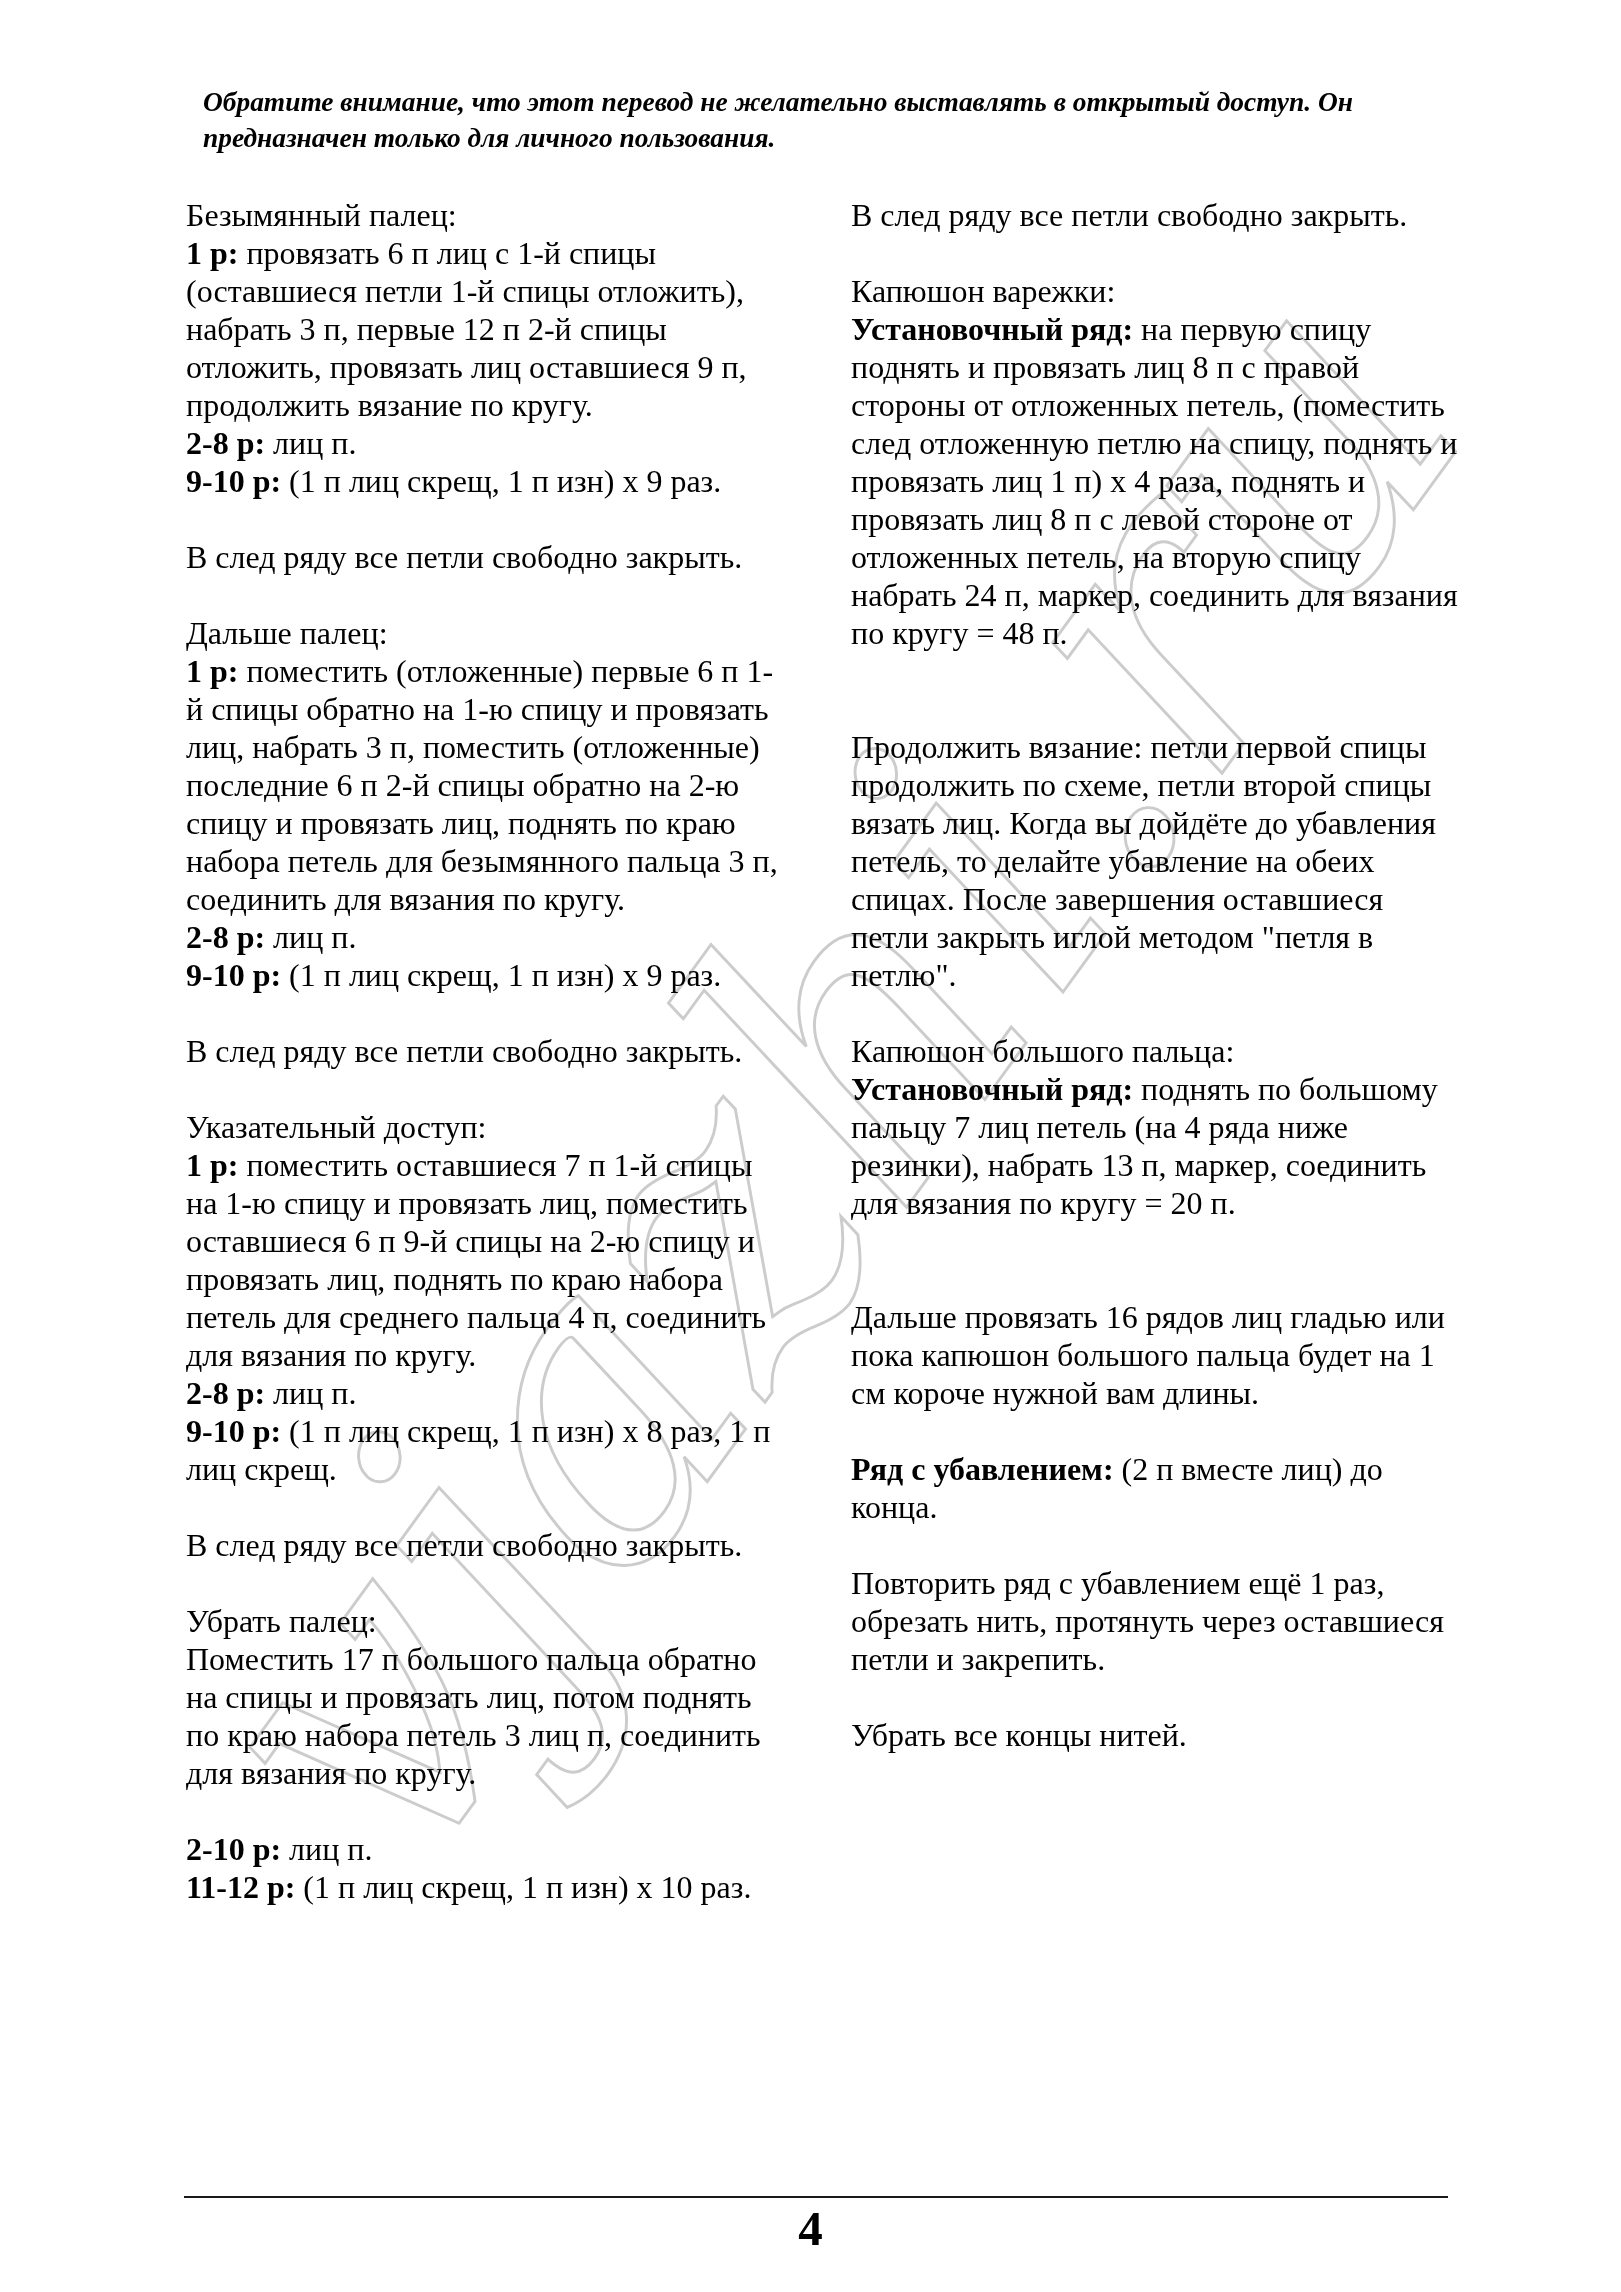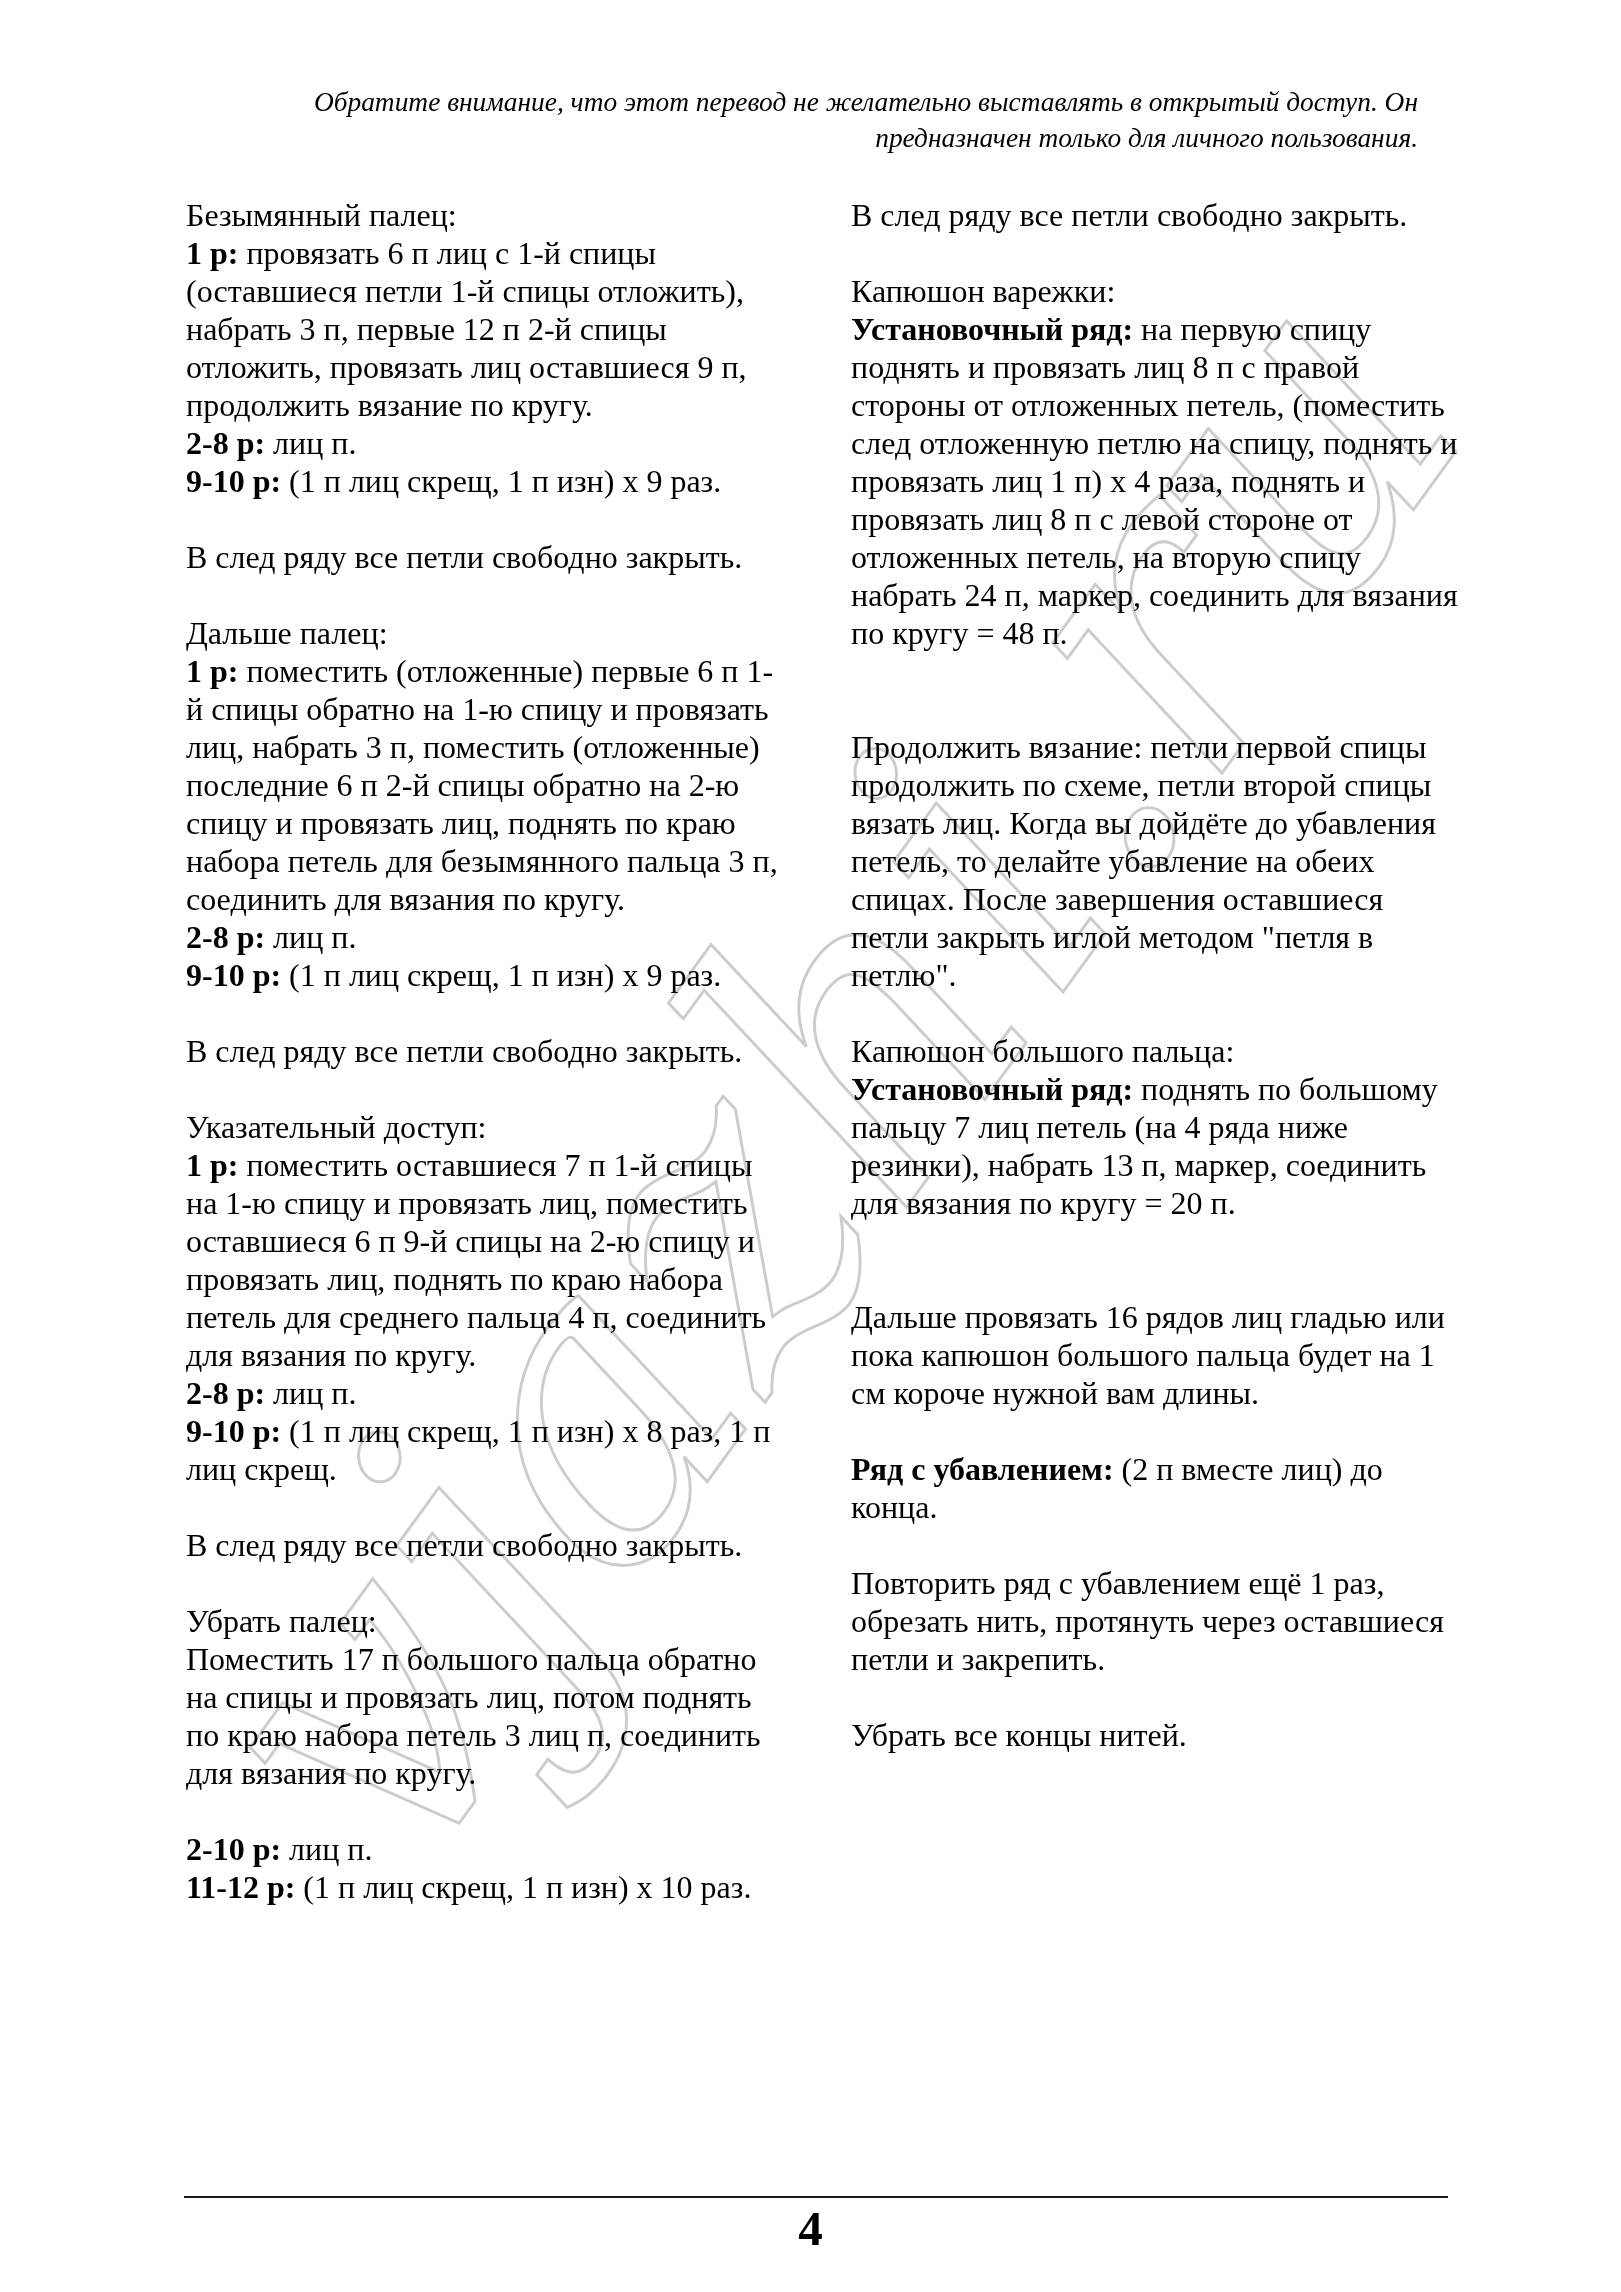--- a/index.html
+++ b/index.html
@@ -16,22 +16,22 @@
     position: absolute;
     left: 0; top: 0;
     width: 1621px; height: 2293px;
     pointer-events: none;
   }
   .header-note {
     position: absolute;
     top: 84px;
     left: 203px;
     width: 1215px;
-    text-align: right;
-    font-weight: normal;
+    text-align: left;
+    font-weight: bold;
     font-style: italic;
     font-size: 27.4px;
     line-height: 36px;
   }
   .col {
     position: absolute;
     top: 196px;
     font-size: 32px;
     line-height: 38px;
   }

